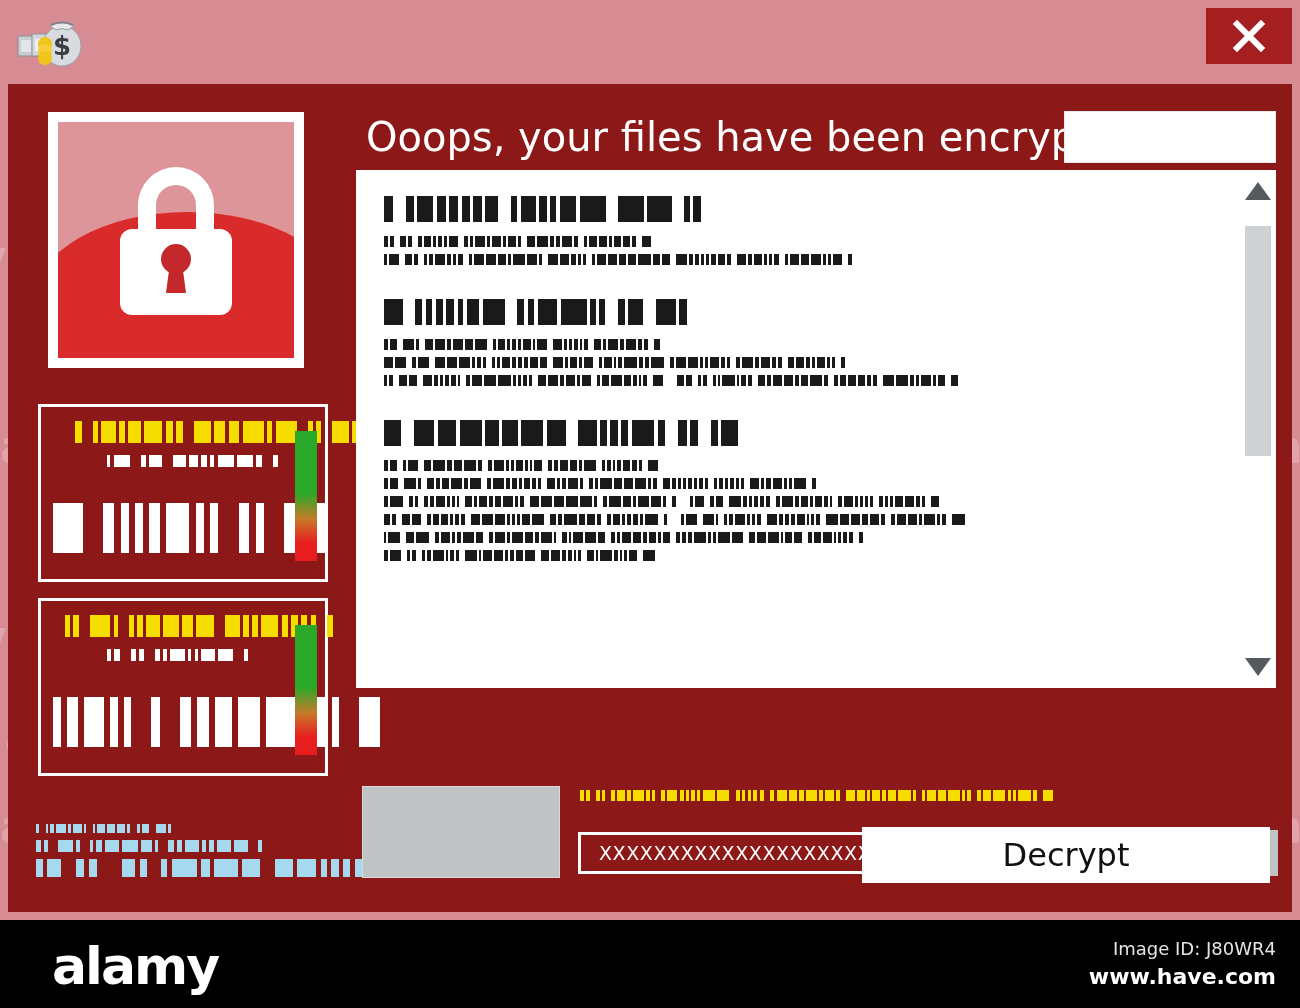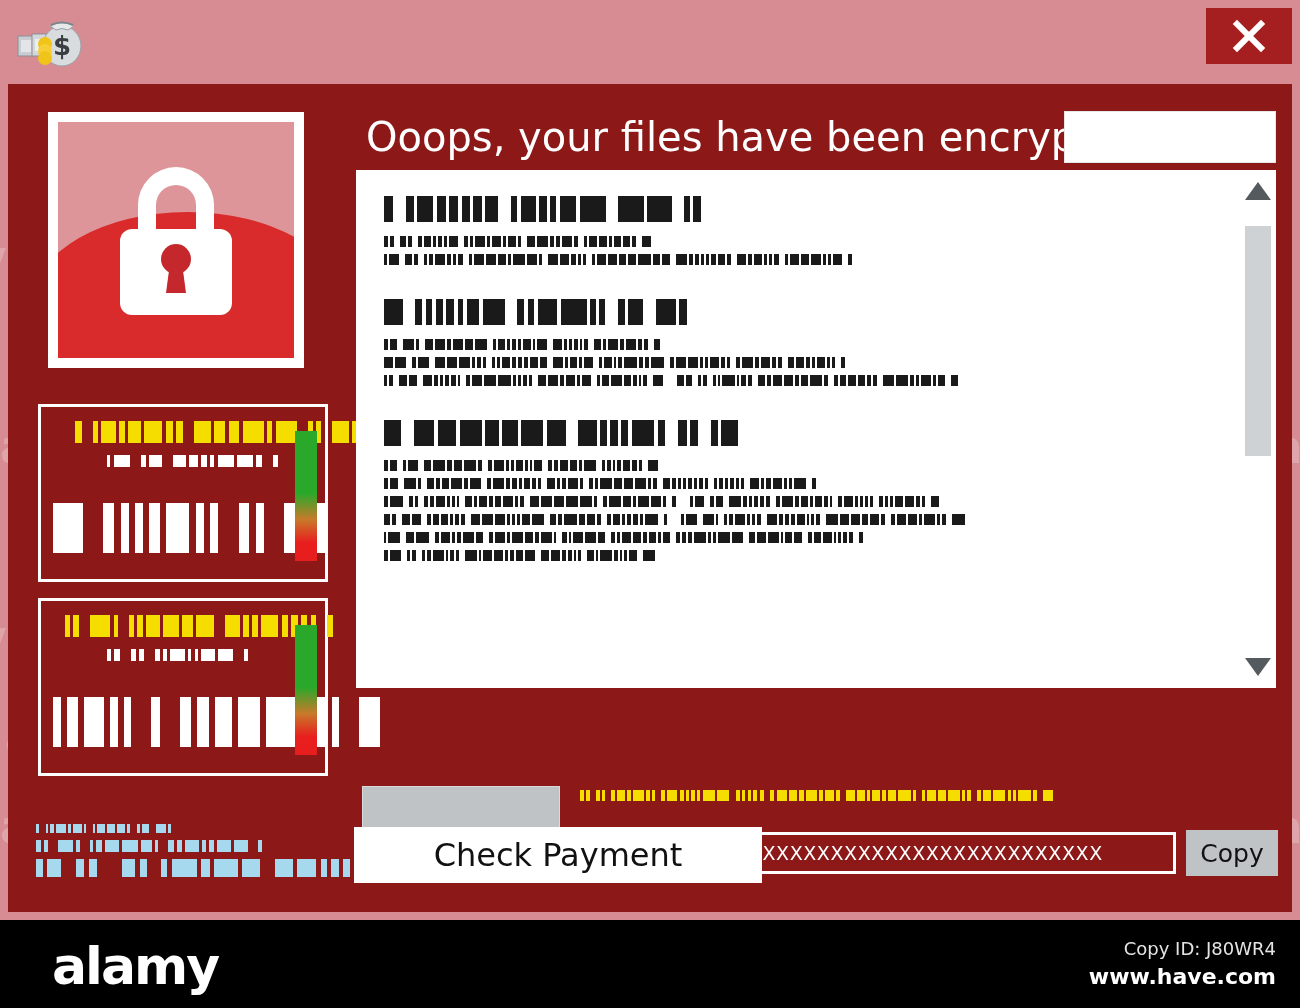--- a/index.html
+++ b/index.html
@@ -1298,24 +1298,24 @@
           <span style="width: 13px; height: 11px; background: rgb(245, 221, 0); margin-right: 2.1px; flex: 0 0 auto;"></span>
           <span style="width: 4.2px; height: 11px; background: rgb(245, 221, 0); margin-right: 2.1px; flex: 0 0 auto;"></span>
           <span style="width: 4px; height: 1px; flex: 0 0 auto;"></span>
           <span style="width: 10.2px; height: 11px; background: rgb(245, 221, 0); margin-right: 2.1px; flex: 0 0 auto;"></span>
         </div>
 
       <div class="addrfield">XXXXXXXXXXXXXXXXXXXXXXXXXXXXXXXXXXXXX</div>
 
       <div class="copybtn">Copy</div>
 
-      <div class="actbtn btn-check">Check Payment</div>
+      <div class="actbtn btn-decrypt">Decrypt</div>
 
     </div>
   </div>
 
   <div class="creditbar">
     <div class="alamy-logo">alamy</div>
-    <div class="imgid">Copy ID: J80WR4</div>
+    <div class="imgid">Image ID: J80WR4</div>
     <div class="alamyurl">www.have.com</div>
   </div>
 
 </div>
 
 </body></html>

